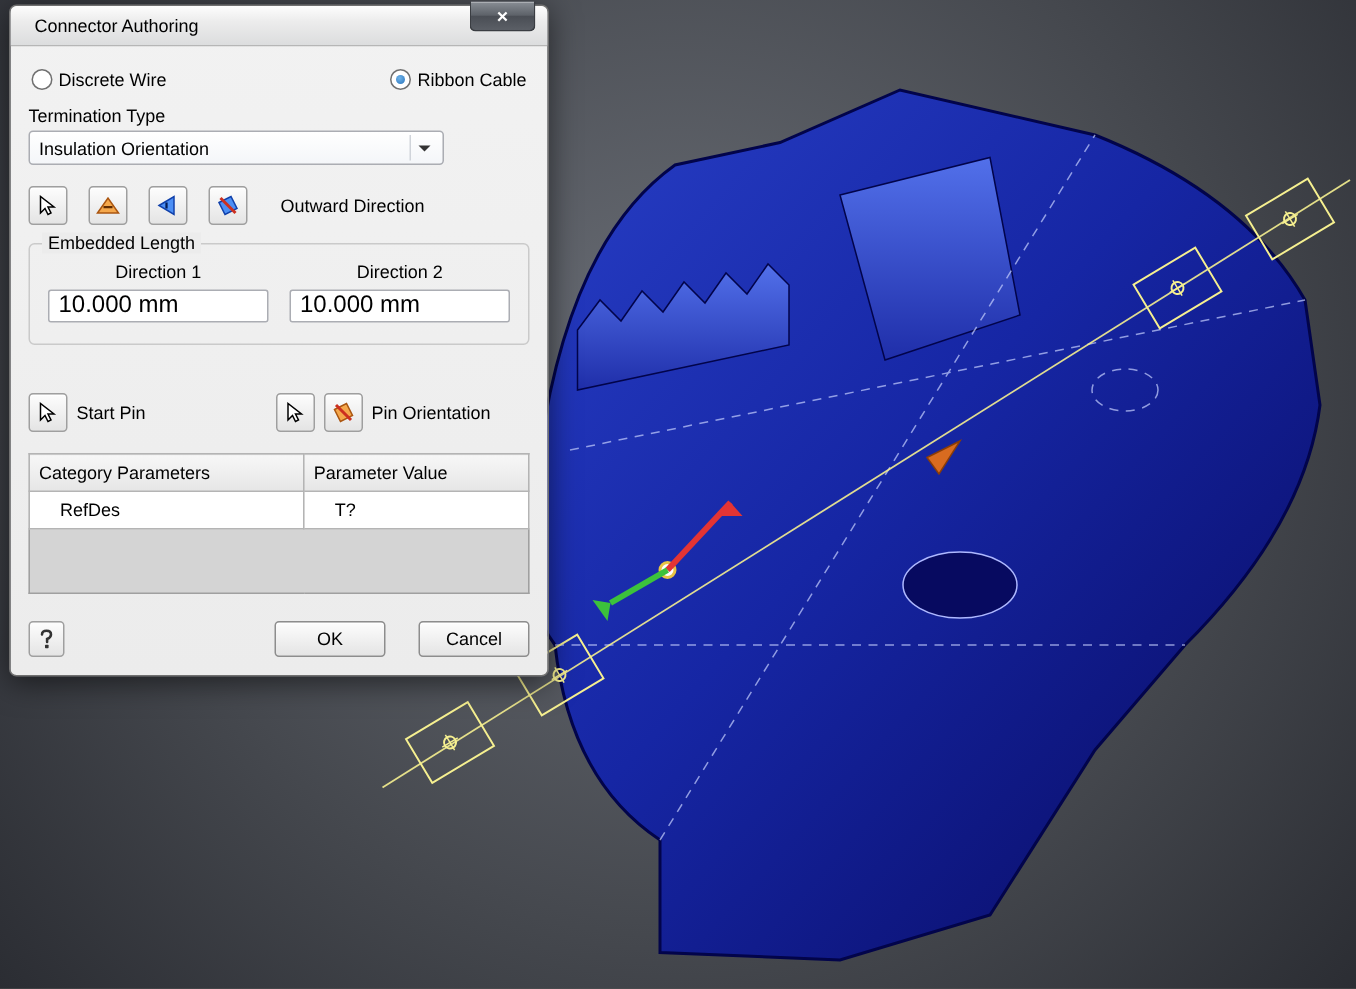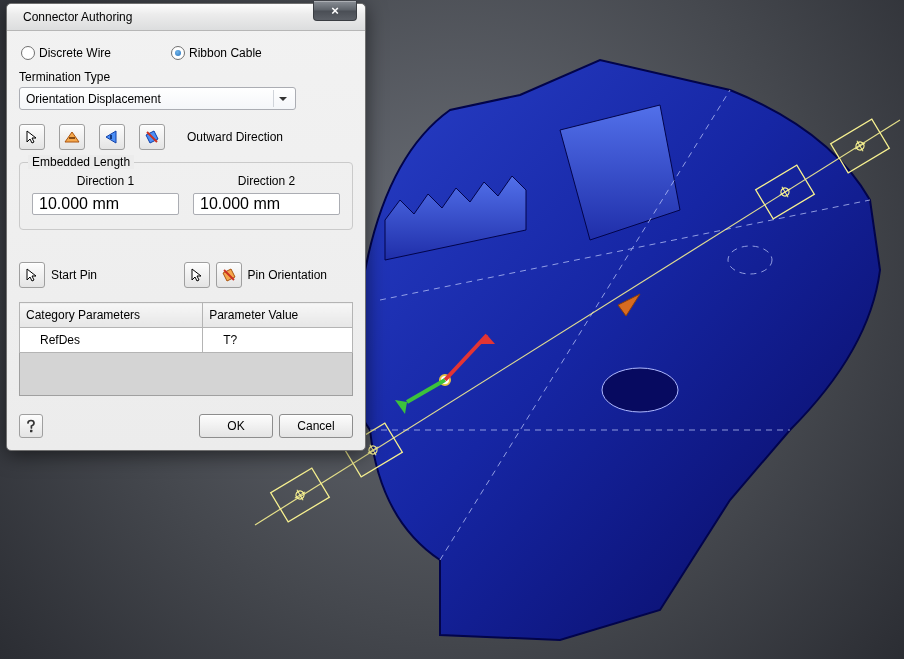--- a/index.html
+++ b/index.html
@@ -72,20 +72,21 @@
   }
 
   .body {
     padding: 10px 12px 12px 12px;
   }
 
   .radio-row {
     display: flex;
     gap: 60px;
     padding: 4px 2px 8px 2px;
+    justify-content: space-between;
   }
   .radio-group {
     display: flex;
     align-items: center;
     gap: 4px;
     cursor: pointer;
   }
   .radio {
     width: 12px;
     height: 12px;
@@ -224,21 +225,21 @@
   .param-table .filler-row td {
     background: #D4D4D4;
     height: 36px;
     border: none;
   }
 
   .footer {
     margin-top: 18px;
     display: flex;
     align-items: center;
-    gap: 6px;
+    gap: 22px;
   }
   .help-btn {
     width: 22px;
     height: 22px;
     border: 1px solid #9f9f9f;
     border-radius: 3px;
     background: linear-gradient(to bottom,#FDFDFD,#E4E4E4);
     display: flex;
     align-items: center;
     justify-content: center;
@@ -373,21 +374,21 @@
         <span class="label">Discrete Wire</span>
       </div>
       <div class="radio-group">
         <span class="radio checked"></span>
         <span class="label">Ribbon Cable</span>
       </div>
     </div>
 
     <div class="label">Termination Type</div>
     <div class="combo">
-      <span class="combo-label">Orientation Displacement</span>
+      <span class="combo-label">Insulation Orientation</span>
       <span class="combo-arrow"></span>
     </div>
 
     <div class="toolrow">
       <div class="toolbtn">
         <svg width="14" height="14" viewBox="0 0 14 14">
           <path d="M2 1 L2 12 L5 9 L7 13 L9 12 L7 8 L11 8 Z" fill="#fff" stroke="#000" stroke-width="1"></path>
         </svg>
       </div>
       <div class="toolbtn">

